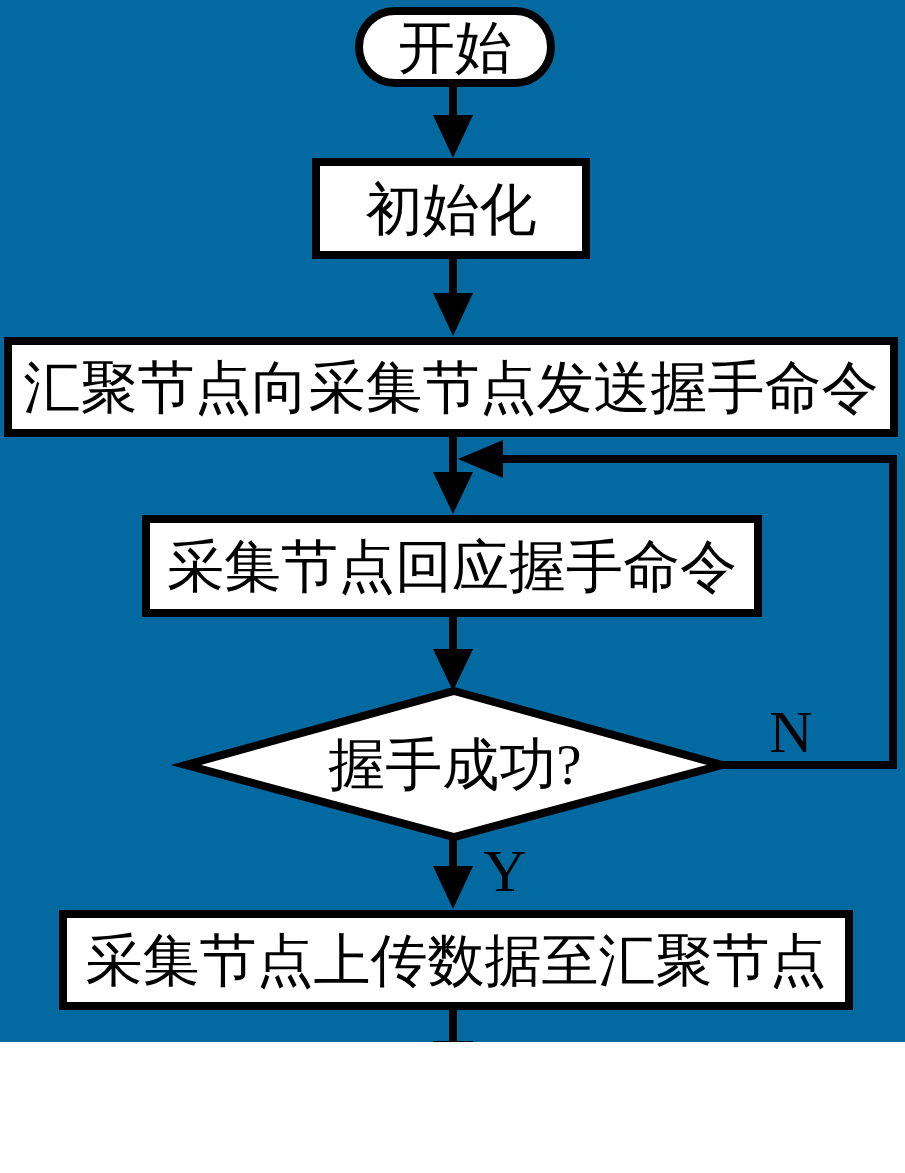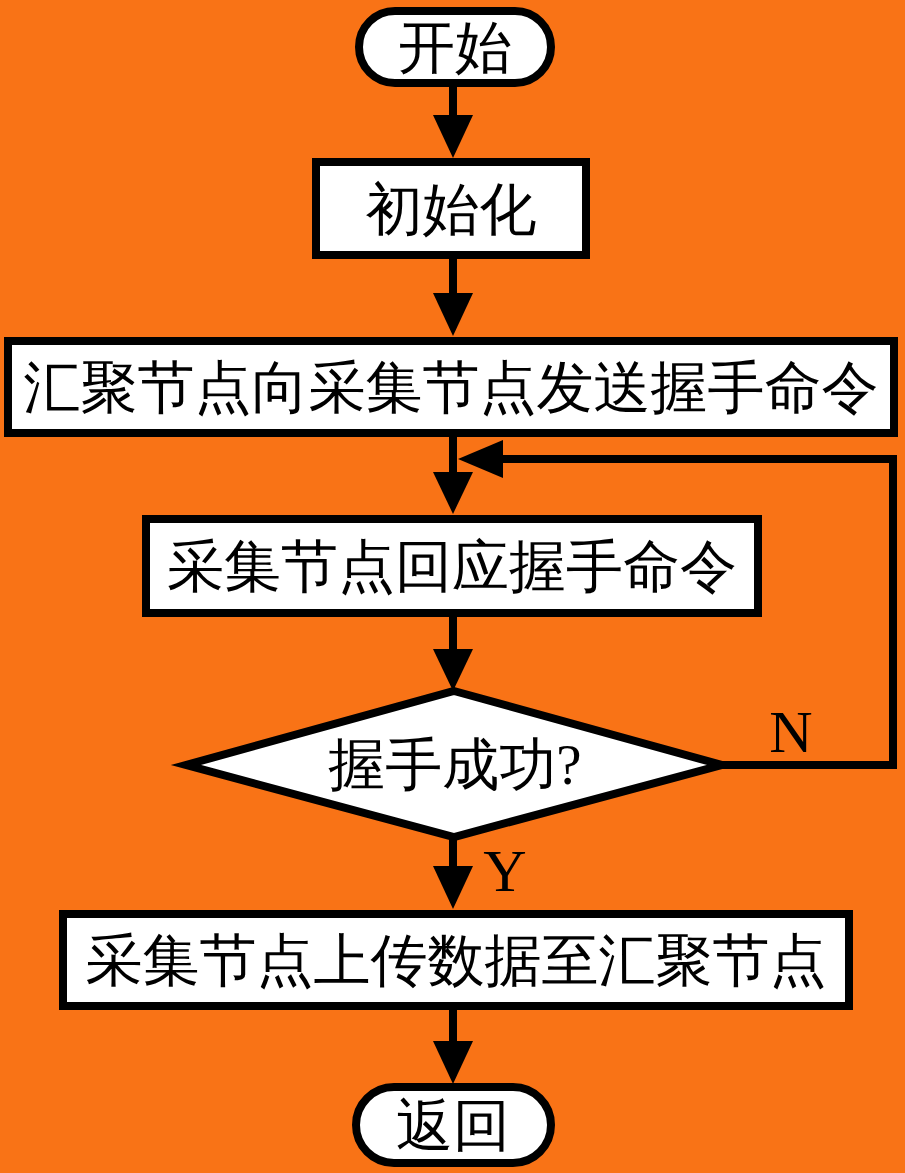--- a/index.html
+++ b/index.html
@@ -2,23 +2,23 @@
 <html><head>
 <meta charset="utf-8">
 <style>
   html, body {
     margin: 0;
     padding: 0;
     background: #ffffff;
   }
   .canvas-wrap {
     width: 905px;
-    height: 1173px;
+    height: 1042px;
     position: relative;
-    background: #f97316;
+    background: #0369a1;
     overflow: hidden;
   }
   svg {
     display: block;
   }
   .shape {
     fill: #ffffff;
     stroke: #000000;
     stroke-width: 8;
   }

